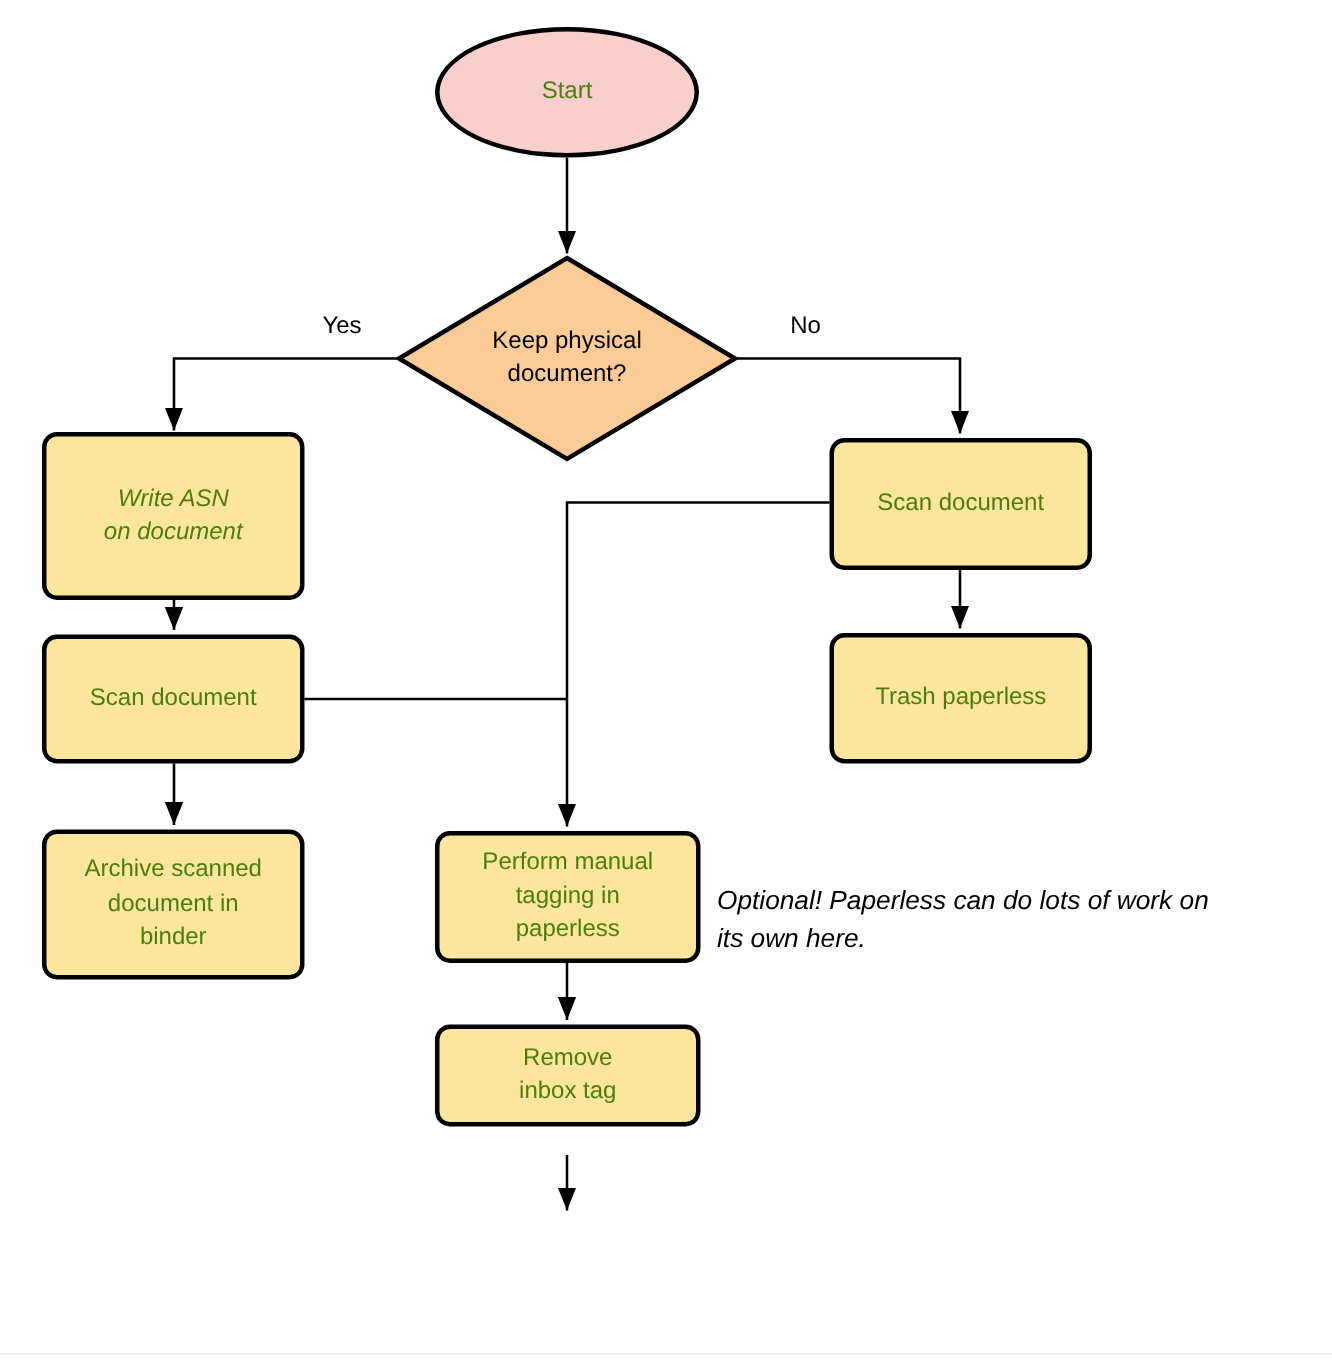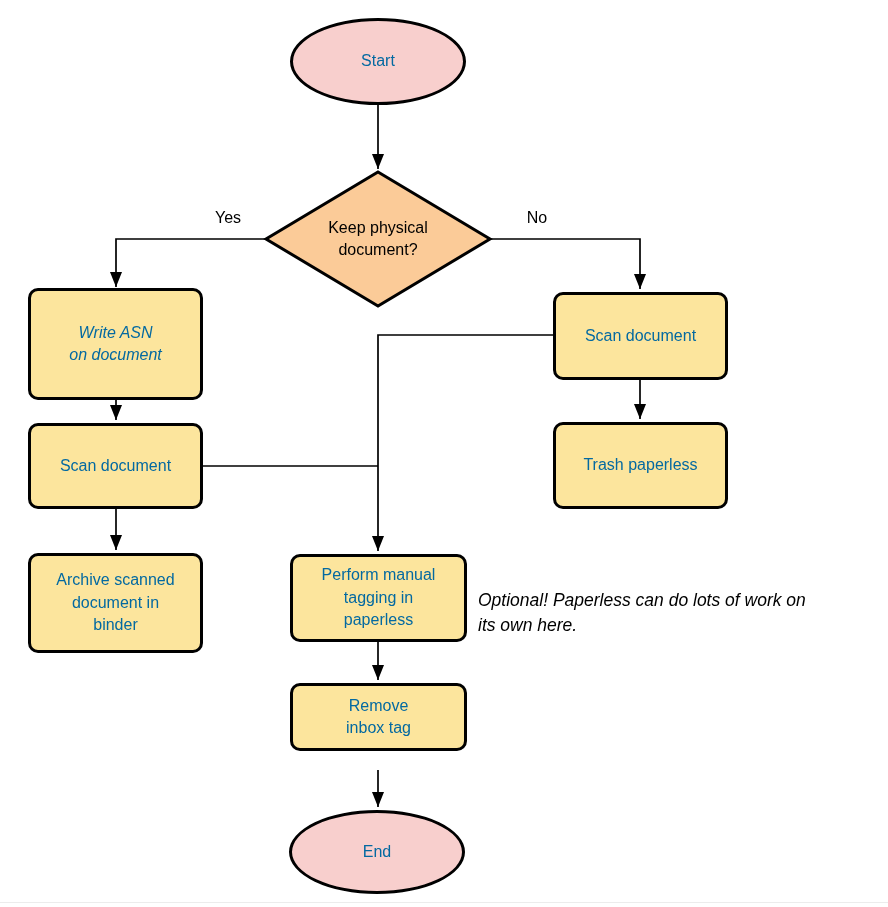--- a/index.html
+++ b/index.html
@@ -39,21 +39,21 @@
   .node{
     position:absolute;
     box-sizing:border-box;
     border:3px solid var(--stroke);
     display:flex;
     align-items:center;
     justify-content:center;
     text-align:center;
     font-size:16px;
     line-height:1.4;
-    color:#0369a1;
+    color:#4d7c0f;
     white-space:pre-line;
   }
   .terminal{
     background:var(--terminal-fill);
     border-radius:50%;
   }
   .process{
     background:var(--process-fill);
     border-radius:10px;
   }
@@ -159,17 +159,16 @@
   <div id="perform" class="node process">Perform manual
 tagging in
 paperless</div>
 
   <div class="annotation">Optional! Paperless can do lots of work on
 its own here.</div>
 
   <div id="remove" class="node process">Remove
 inbox tag</div>
 
-  <div id="end" class="node terminal">End</div>
 
   <div class="page-edge-line"></div>
 
 </div>
 
 </body></html>

